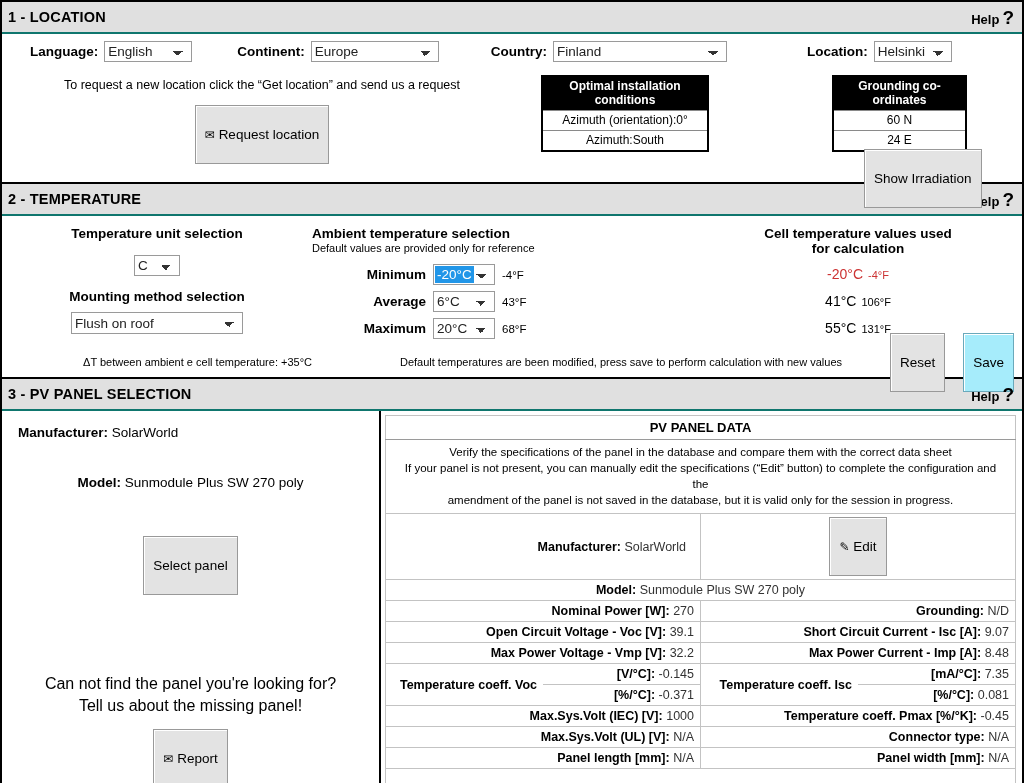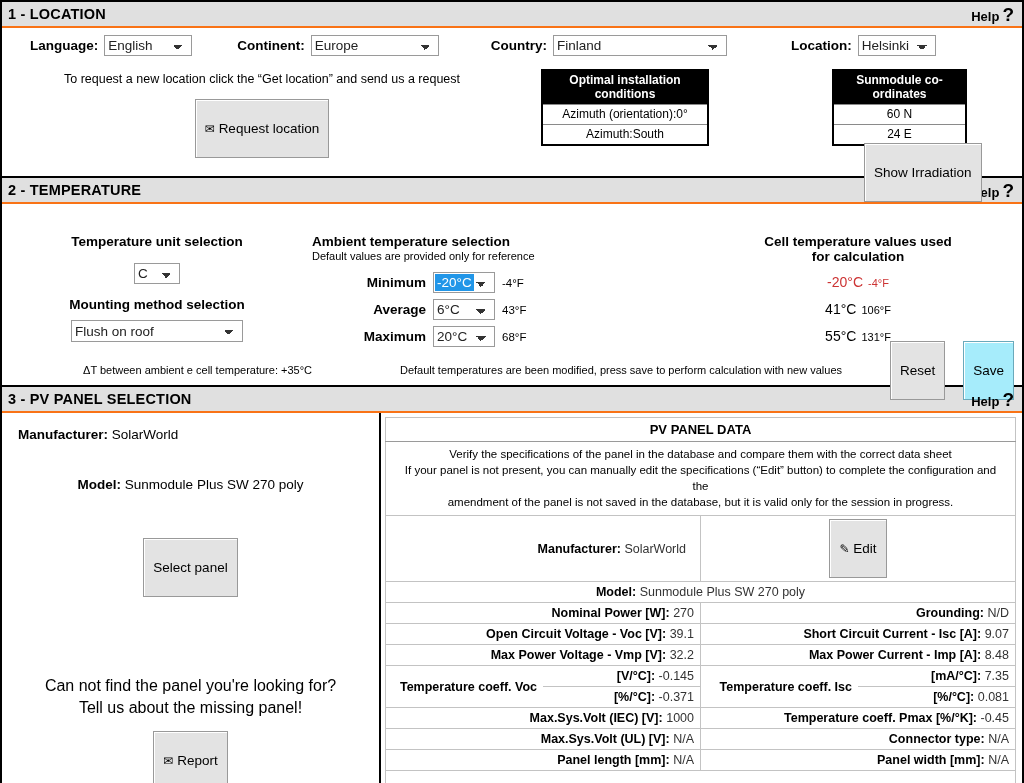--- a/index.html
+++ b/index.html
@@ -11,22 +11,22 @@
   body { width: 1024px; height: 783px; overflow: hidden; }
 
   .app { width: 1024px; }
 
   
   .panel { border: 2px solid #000; border-bottom-width: 2px; background: #fff; }
   .panel + .panel { border-top: none; }
 
   .panel-head {
     background: #e0e0e0;
-    border-bottom: 2px solid #f97316;
-    height: 26px;
+    border-bottom: 2px solid #0f766e;
+    height: 32px;
     display: flex; align-items: center;
     padding: 0 8px 0 6px;
     justify-content: space-between;
   }
   .panel-title {
     font-size: 14.5px; font-weight: bold; color: #000;
     letter-spacing: .2px;
   }
   .help {
     font-size: 13px; font-weight: bold; color: #000;
@@ -112,21 +112,21 @@
     border-top: 1px solid #8a8a8a;
   }
   .minitable .mrow:first-of-type { border-top: none; }
 
   .tbl-optimal { position: absolute; left: 19px; top: 8px; width: 168px; }
   .tbl-geo { position: absolute; left: 310px; top: 8px; width: 135px; }
   .show-irr { position: absolute; left: 342px; top: 82px; }
   .loc-spacer { height: 104px; }
 
   
-  .temp-body { display: flex; padding: 10px 0 0 0; margin-top: 20px; }
+  .temp-body { display: flex; padding: 10px 0 0 0; }
   .temp-col-a { width: 310px; text-align: center; }
   .temp-col-b { width: 400px; }
   .temp-col-c { flex: 1; text-align: center; padding-right: 18px;}
   .colhead { font-size: 13.5px; font-weight: bold; color: #000; }
   .colsub { font-size: 11px; color: #000; margin-top: 1px; }
 
   .unit-sel { margin-top: 14px; }
   .mount-head { margin-top: 13px; font-size: 13.5px; font-weight: bold; }
   .mount-sel { margin-top: 8px; }
   select.wide { width: 172px; text-align: left; height: 22px; }
@@ -222,21 +222,21 @@
         <select class="sel" style="width:128px;">
           <option>Europe</option>
         </select>
       </div>
       <div class="fieldgrp" style="margin-left:52px;">
         <span class="flabel">Country:</span>
         <select class="sel" style="width:174px;">
           <option>Finland</option>
         </select>
       </div>
-      <div class="fieldgrp" style="margin-left:64px;">
+      <div class="fieldgrp" style="margin-left:80px;">
         <span class="flabel">Location:</span>
         <select class="sel" style="width:78px;">
           <option>Helsinki</option>
         </select>
       </div>
     </div>
 
     <div class="loc-body">
       <div class="loc-left">
         <div class="loc-hint">To request a new location click the “Get location” and send us a request</div>
@@ -248,21 +248,21 @@
         </div>
       </div>
       <div class="loc-right">
         <div class="loc-spacer"></div>
         <div class="minitable tbl-optimal">
           <div class="mhead">Optimal installation conditions</div>
           <div class="mrow">Azimuth (orientation):0°</div>
           <div class="mrow">Azimuth:South</div>
         </div>
         <div class="minitable tbl-geo">
-          <div class="mhead">Sunmodule co-ordinates</div>
+          <div class="mhead">Grounding co-ordinates</div>
           <div class="mrow">60 N</div>
           <div class="mrow">24 E</div>
         </div>
         <div class="show-irr">
           <button class="btn">Show Irradiation</button>
         </div>
       </div>
     </div>
   </div>
 

